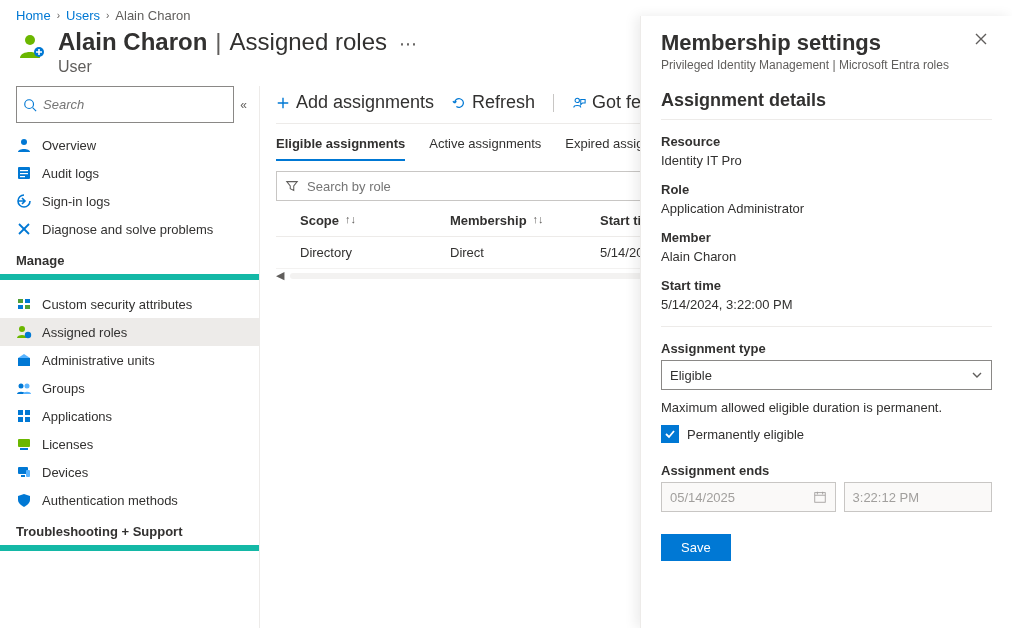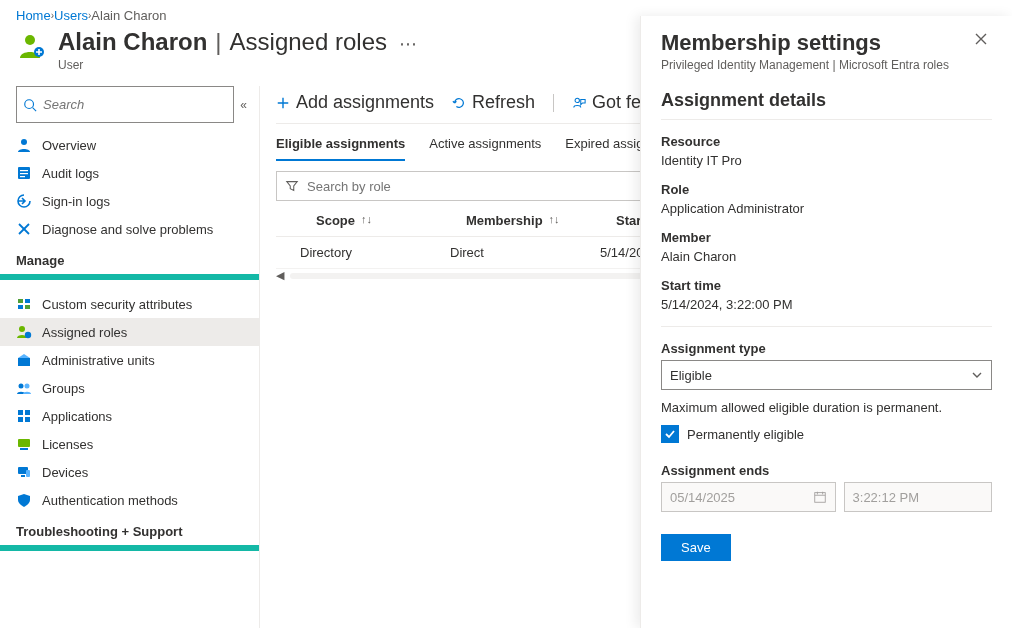--- a/index.html
+++ b/index.html
@@ -11,20 +11,21 @@
     width: 1012px;
     height: 628px;
     overflow: hidden;
     position: relative;
   }
 
   
   .breadcrumb {
     display: flex;
     align-items: center;
+    gap: 6px;
     padding: 8px 16px 4px 16px;
     font-size: 13px;
   }
   .breadcrumb .sep { color: #605e5c; font-size: 10px; }
   .breadcrumb .crumb { color: #0078d4; cursor: pointer; }
   .breadcrumb .crumb.current { color: #605e5c; cursor: default; }
 
   
   .page-header {
     display: flex;
@@ -34,21 +35,21 @@
   }
   .user-avatar {
     width: 32px; height: 32px;
     display: flex; align-items: center; justify-content: center;
     margin-top: 4px;
   }
   .title-line { display: flex; align-items: baseline; gap: 4px; }
   .title-name { font-size: 24px; font-weight: 600; }
   .title-sep { color: #605e5c; font-size: 24px; padding: 0 4px; }
   .title-section { font-size: 24px; font-weight: 400; color: #323130; }
-  .title-sub { color: #605e5c; font-size: 12px; margin-top: 2px; }
+  .title-sub { color: #605e5c; font-size: 16px; margin-top: 2px; }
   .more-btn { margin-left: 8px; color:#605e5c; font-size:18px; padding-top:6px; cursor:pointer; }
 
   
   .body-flex { display: flex; position:absolute; top:86px; left:0; right:0; bottom:0; }
   .sidebar {
     width: 260px;
     border-right: 1px solid #edebe9;
     padding: 0 0 8px 0;
     overflow-y: auto;
   }
@@ -127,21 +128,21 @@
   .role-filter input { border:none; outline:none; flex:1; font-size:13px; color:#605e5c; background:transparent; }
 
   .grid-header {
     display:grid;
     grid-template-columns: 150px 150px 100px;
     padding: 8px 8px 8px 24px;
     font-weight:600;
     border-bottom: 1px solid #edebe9;
     margin-top: 4px;
   }
-  .col-h { display:flex; align-items:flex-start; gap:6px;margin-left:16px; }
+  .col-h { display:flex; align-items:flex-start; gap:6px; }
   .sort-icon { color:#605e5c; font-size:11px; }
   .grid-row {
     display:grid;
     grid-template-columns: 150px 150px 100px;
     padding: 8px 8px 8px 24px;
     border-bottom: 1px solid #f3f2f1;
   }
   .hscroll {
     position:relative; height:10px; margin-top:2px;
   }

